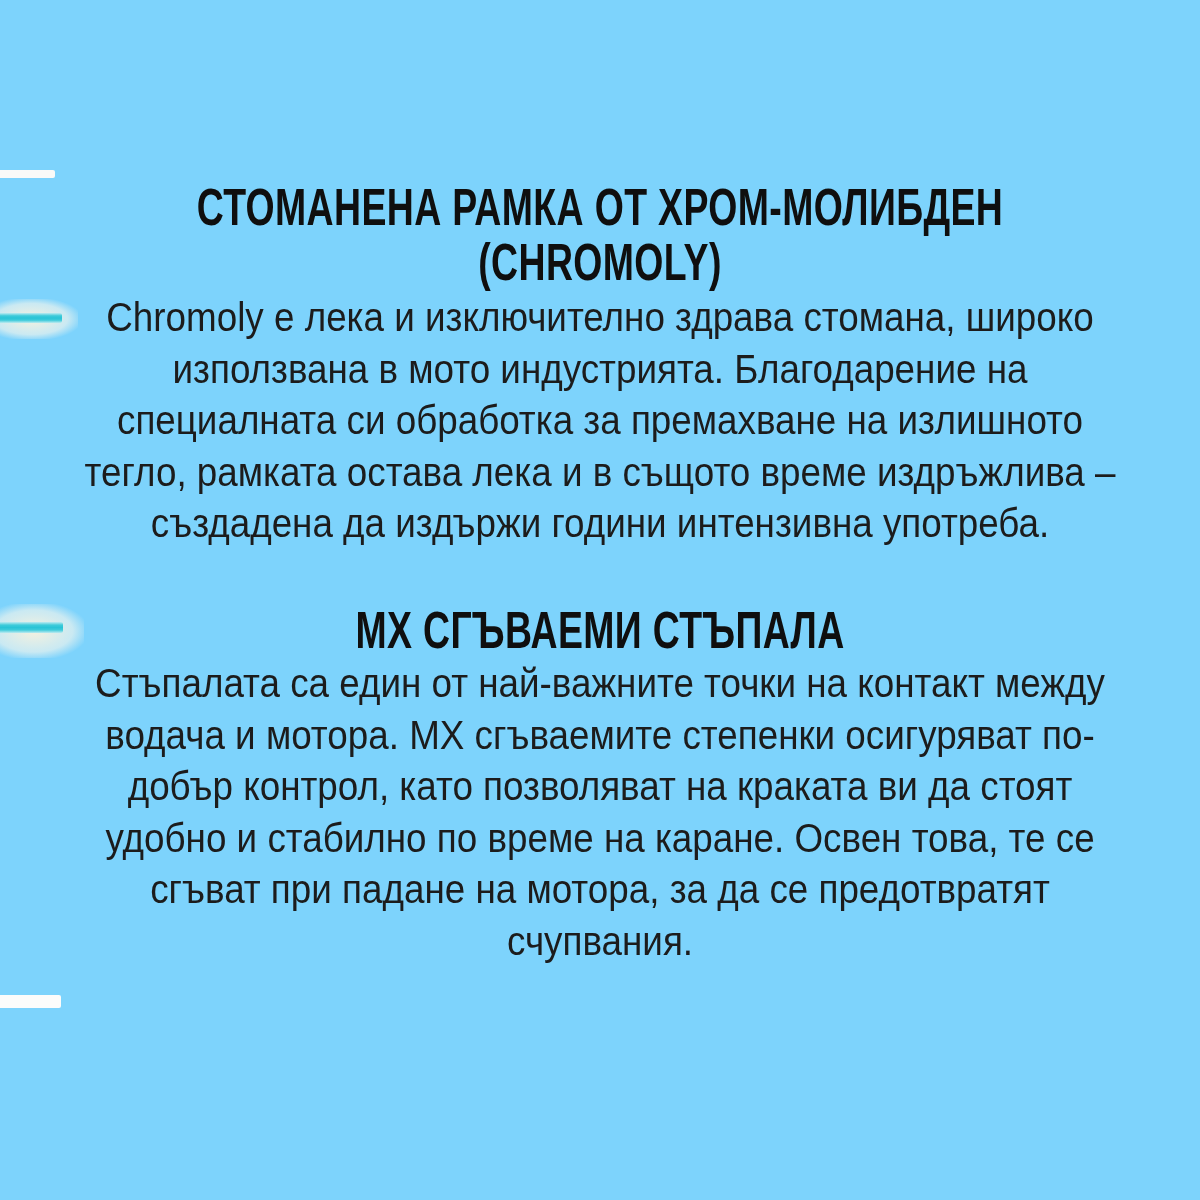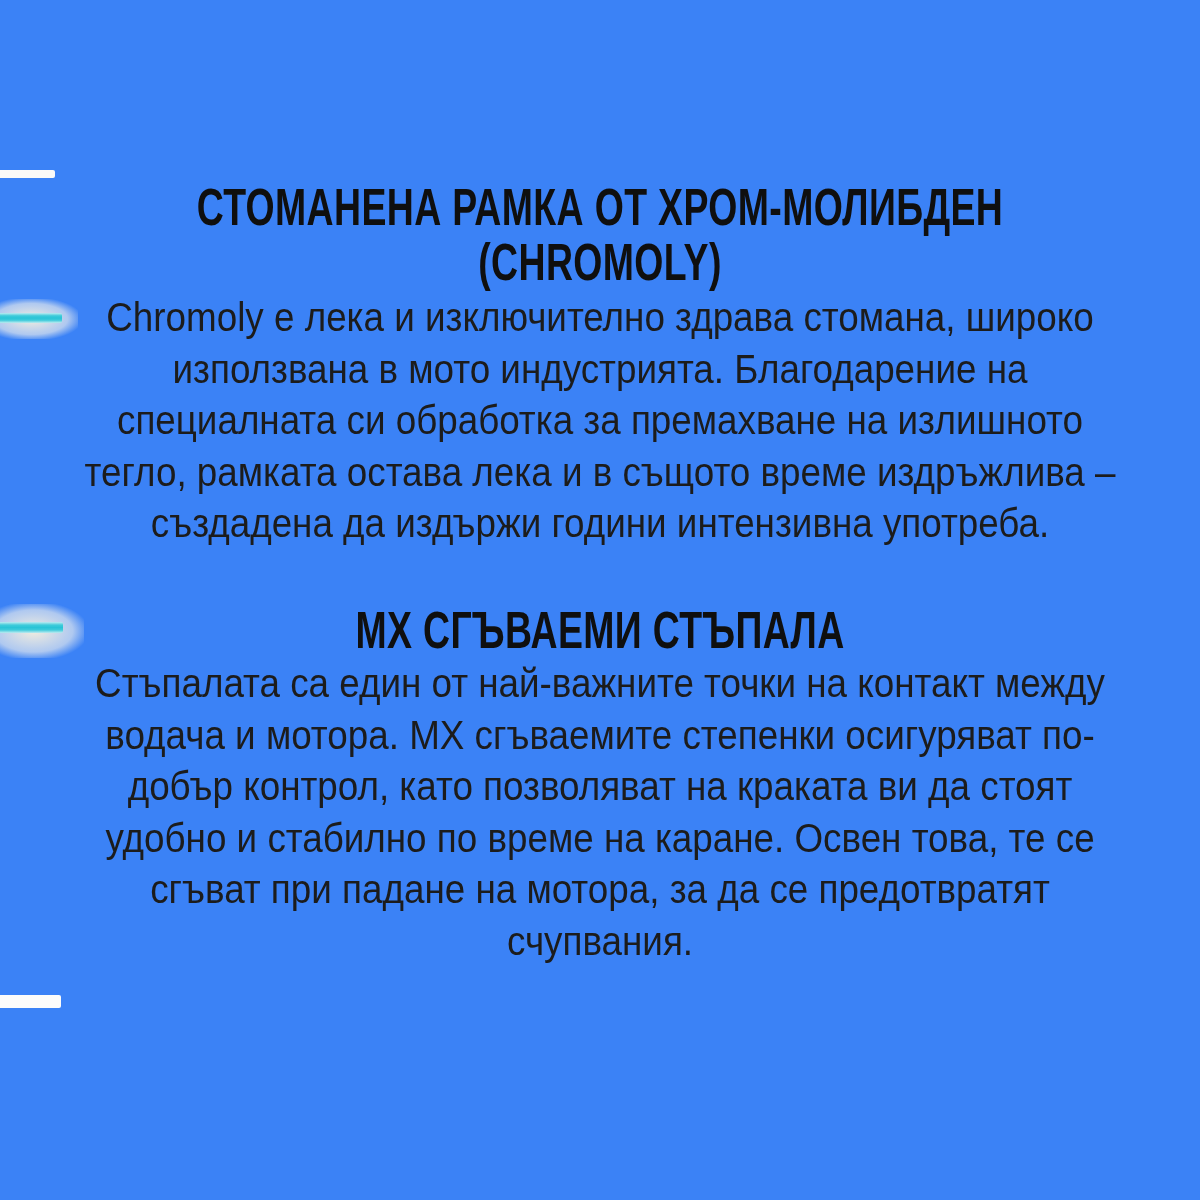--- a/index.html
+++ b/index.html
@@ -1,20 +1,20 @@
 <!DOCTYPE html>
 <html><head>
 <meta charset="utf-8">
 <style>
   html, body { margin: 0; padding: 0; background: #ffffff; }
   #page {
     position: relative;
     width: 1200px;
     height: 1200px;
-    background: #3b82f6;
+    background: #7dd3fc;
     overflow: hidden;
     font-family: "Liberation Sans", sans-serif;
     color: #1b1b1b;
   }
   .text-block {
     position: absolute;
     left: 0;
     width: 1200px;
     text-align: center;
     transform-origin: 50% 0;

